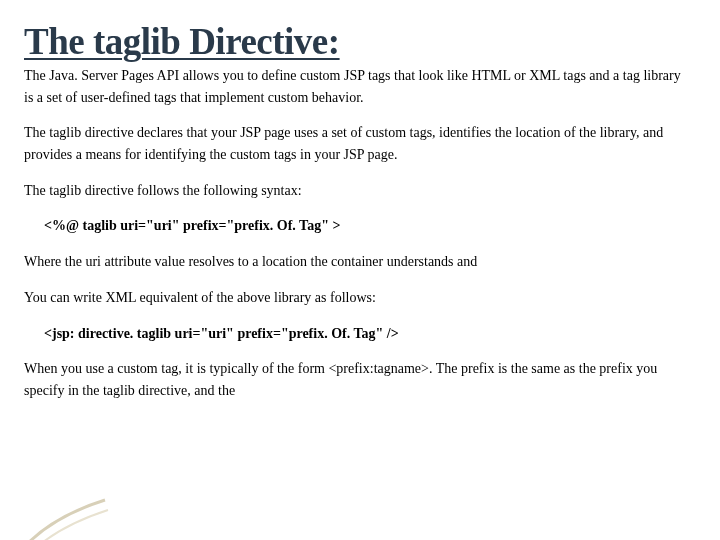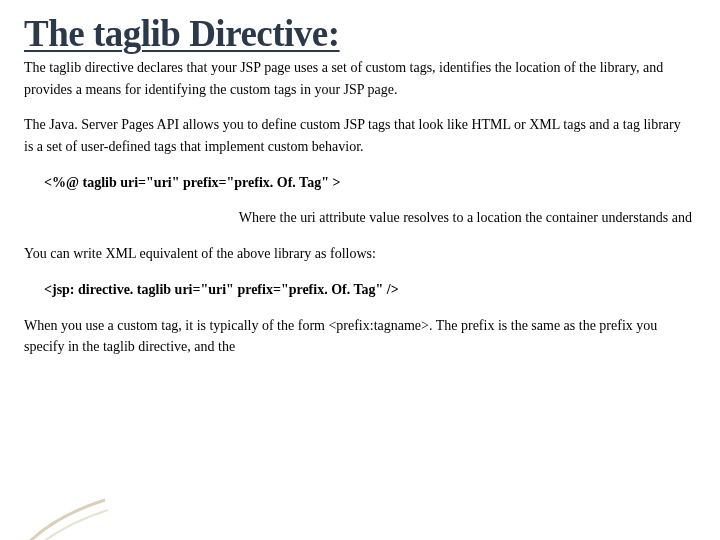--- a/index.html
+++ b/index.html
@@ -19,58 +19,58 @@
     width: 100%;
     height: 100%;
   }
   .title {
     font-size: 37px;
     font-weight: bold;
     color: #2a3a4a;
     text-decoration: underline;
     text-decoration-thickness: 2px;
     text-underline-offset: 4px;
-    margin: 0 0 2px 0;
+    margin: 8px 0 2px 0;
     letter-spacing: -0.5px;
   }
   .body-text {
     font-size: 14px;
     line-height: 1.55;
     color: #000;
   }
   .para {
     margin: 0 0 14px 0;
   }
   .code-line {
     font-weight: bold;
     margin: 0 0 14px 20px;
   }
   .indent-para {
     margin: 0 0 14px 38px;
     text-indent: -38px;
     padding-left: 0;
-    text-align: right;
   }
   .swoosh {
     position: absolute;
     bottom: -70px;
     left: -10px;
     width: 120px;
     height: 120px;
     pointer-events: none;
   }
 </style>
 </head>
 <body>
 
 <div class="page">
   <h1 class="title">The taglib Directive:</h1>
   <div class="body-text">
+    <p class="para">The Java. Server Pages API allows you to define custom JSP tags that look like HTML or XML tags and a tag library is a set of user-defined tags that implement custom behavior.</p>
     <p class="para">The taglib directive declares that your JSP page uses a set of custom tags, identifies the location of the library, and provides a means for identifying the custom tags in your JSP page.</p>
-    <p class="para">The Java. Server Pages API allows you to define custom JSP tags that look like HTML or XML tags and a tag library is a set of user-defined tags that implement custom behavior.</p>
+    <p class="para">The taglib directive follows the following syntax:</p>
     <p class="code-line">&lt;%@ taglib uri="uri" prefix="prefix. Of. Tag" &gt;</p>
     <p class="indent-para">
       <span>Where the uri attribute value resolves to a location the container understands and</span><br>
     </p>
     <p class="para">You can write XML equivalent of the above library as follows:</p>
     <p class="code-line">&lt;jsp: directive. taglib uri="uri" prefix="prefix. Of. Tag" /&gt;</p>
     <p class="para">When you use a custom tag, it is typically of the form &lt;prefix:tagname&gt;. The prefix is the same as the prefix you specify in the taglib directive, and the</p>
   </div>
 </div>
 

